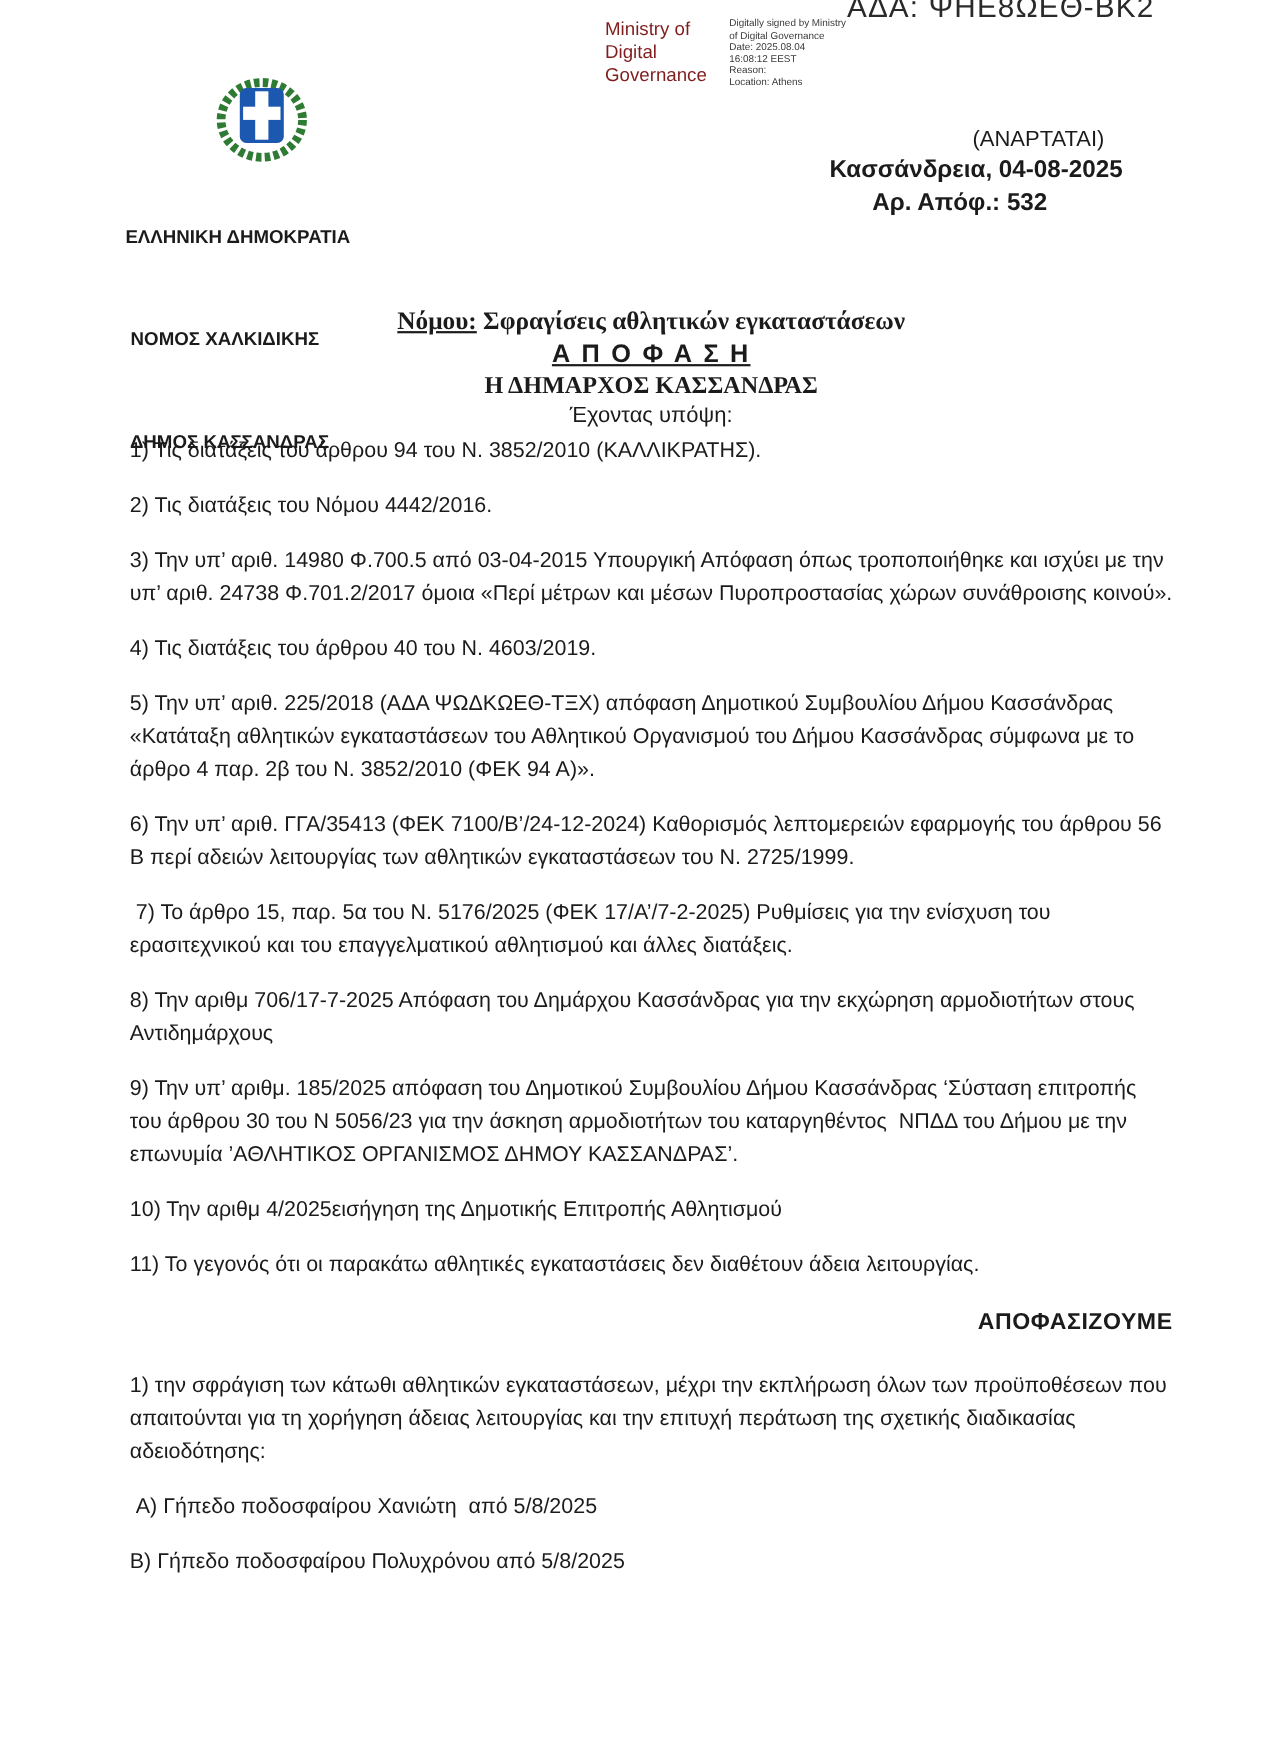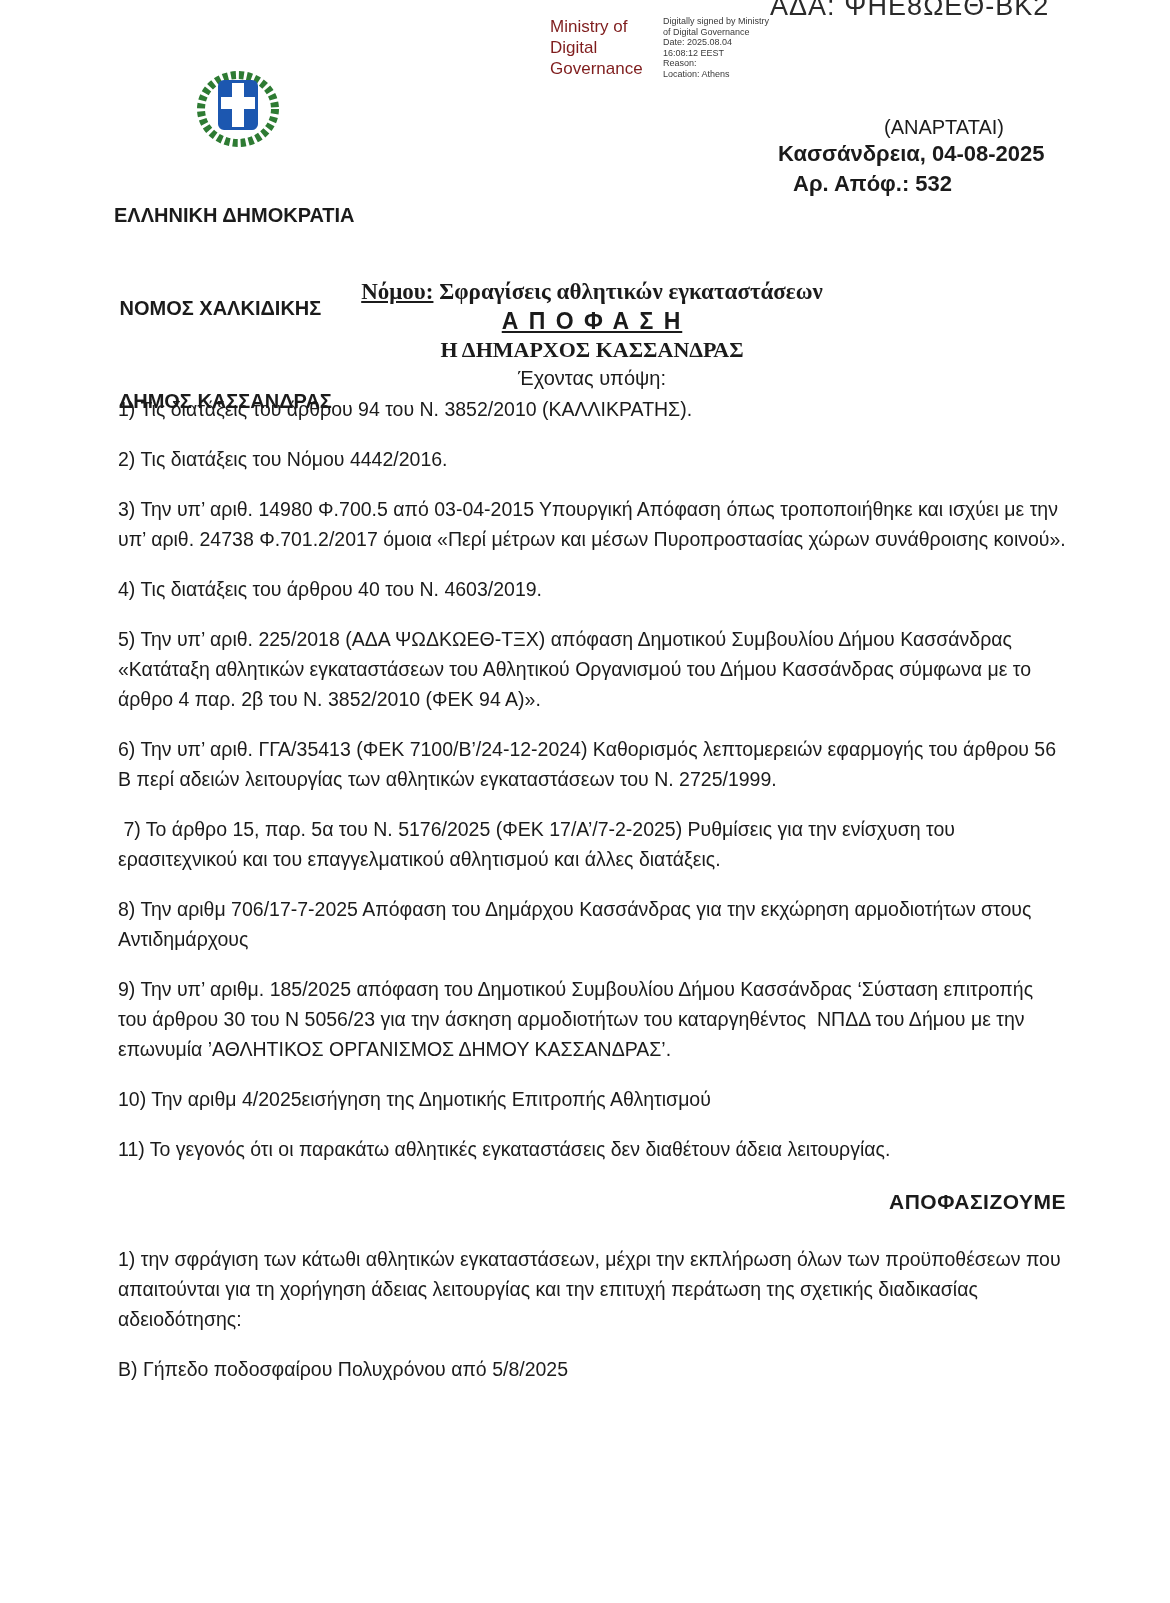--- a/index.html
+++ b/index.html
@@ -46,36 +46,36 @@
     position:absolute;
     top:70px;
     left:188px;
     width:100px;
     height:78px;
   }
   .org{
     position:absolute;
     top:138px;
     left:114px;
-    font-size:20px;
+    font-size:17px;
     font-weight:bold;
     line-height:31px;
     white-space:pre;
   }
   
   .anartatai{
     position:absolute;
     top:116px;
     left:884px;
     font-size:20px;
   }
   .place-date{
     position:absolute;
     top:141px;
-    left:778px;
+    left:754px;
     font-size:22px;
     font-weight:bold;
   }
   .decision-no{
     position:absolute;
     top:171px;
     left:793px;
     font-size:22px;
     font-weight:bold;
   }
@@ -179,16 +179,17 @@
     <p class="para">6) Την υπ’ αριθ. ΓΓΑ/35413 (ΦΕΚ 7100/Β’/24-12-2024) Καθορισμός λεπτομερειών εφαρμογής του άρθρου 56 Β περί αδειών λειτουργίας των αθλητικών εγκαταστάσεων του Ν. 2725/1999.</p>
     <p class="para"> 7) Το άρθρο 15, παρ. 5α του Ν. 5176/2025 (ΦΕΚ 17/Α’/7-2-2025) Ρυθμίσεις για την ενίσχυση του ερασιτεχνικού και του επαγγελματικού αθλητισμού και άλλες διατάξεις.</p>
     <p class="para">8) Την αριθμ 706/17-7-2025 Απόφαση του Δημάρχου Κασσάνδρας για την εκχώρηση αρμοδιοτήτων στους Αντιδημάρχους</p>
     <p class="para">9) Την υπ’ αριθμ. 185/2025 απόφαση του Δημοτικού Συμβουλίου Δήμου Κασσάνδρας ‘Σύσταση επιτροπής του άρθρου 30 του Ν 5056/23 για την άσκηση αρμοδιοτήτων του καταργηθέντος  ΝΠΔΔ του Δήμου με την επωνυμία ’ΑΘΛΗΤΙΚΟΣ ΟΡΓΑΝΙΣΜΟΣ ΔΗΜΟΥ ΚΑΣΣΑΝΔΡΑΣ’.</p>
     <p class="para">10) Την αριθμ 4/2025εισήγηση της Δημοτικής Επιτροπής Αθλητισμού</p>
     <p class="para">11) Το γεγονός ότι οι παρακάτω αθλητικές εγκαταστάσεις δεν διαθέτουν άδεια λειτουργίας.</p>
 
     <div class="decide-heading">ΑΠΟΦΑΣΙΖΟΥΜΕ</div>
 
     <p class="para">1) την σφράγιση των κάτωθι αθλητικών εγκαταστάσεων, μέχρι την εκπλήρωση όλων των προϋποθέσεων που απαιτούνται για τη χορήγηση άδειας λειτουργίας και την επιτυχή περάτωση της σχετικής διαδικασίας αδειοδότησης:</p>
+    <p class="para"> Α) Γήπεδο ποδοσφαίρου Χανιώτη  από 5/8/2025</p>
     <p class="para">Β) Γήπεδο ποδοσφαίρου Πολυχρόνου από 5/8/2025</p>
 
   </div>
 </div>
 
 </body></html>

